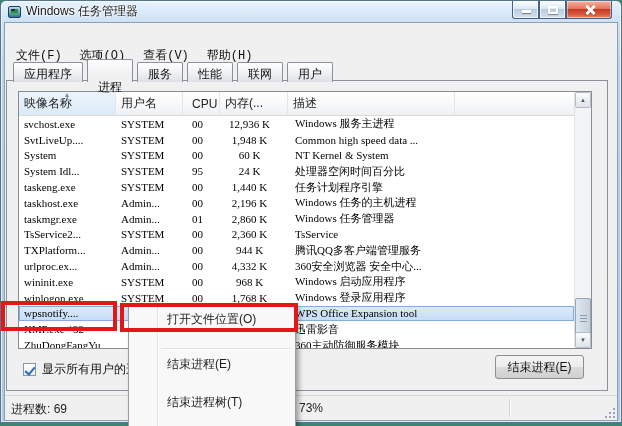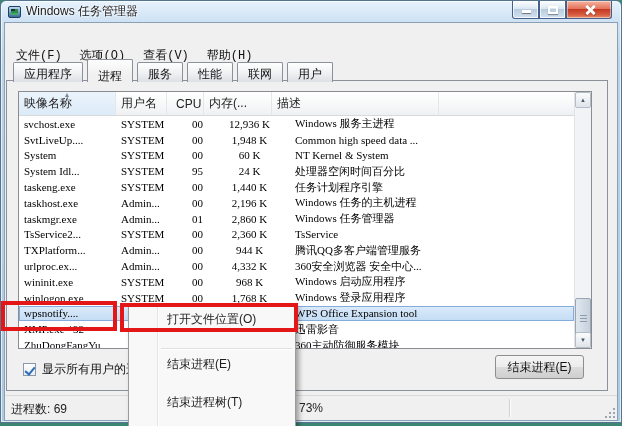--- a/index.html
+++ b/index.html
@@ -42,38 +42,38 @@
   
   .client { position:absolute; left:3px; top:21px; width:614px; height:399px;
     background:#f0f0f0; border:1px solid #8aa0b4; }
   .menubar { position:absolute; left:2px; top:21px; height:20px; display:flex;font-family:Liberation Mono, monospace; }
   .menu-item { font-size:12px; color:#111; padding:3px 9px; }
   .tabstrip { position:absolute; left:8px; top:36px; height:23px; display:flex;
     align-items:flex-end; z-index:5; }
   .tab { height:20px; padding:3px 10px 0; font-size:12px; color:#111; margin-right:4px;
     background:linear-gradient(#ffffff,#eef0f2 55%,#dde0e4);
     border:1px solid #8b909a; border-bottom:none; border-radius:2px 2px 0 0; }
-  .tab.active { height:23px; padding-top:8px;
+  .tab.active { height:23px; padding-top:19px;
     background:linear-gradient(#fdfdfd,#f0f0f0 70%); }
   .tabpanel { position:absolute; left:1px; top:57px; width:602px; height:311px;
     border:1px solid #8b909a; background:#f0f0f0; z-index:1; }
 
   
   .listview { position:absolute; left:11px; top:10px; width:574px; height:258px;
     border:1px solid #898c90; background:#fff; }
   .lv-header { position:absolute; left:0; top:0; right:17px; height:24px; display:flex;
     background:linear-gradient(#ffffff,#f6f7f8 60%,#eef0f2);
     border-bottom:1px solid #d9dadc; }
   .hcell { position:relative; display:flex; align-items:center; padding-left:5px;
     font-size:12px; color:#232323; border-right:1px solid #e4e7ea; overflow:hidden;
     white-space:nowrap; }
   .hcell.sorted { background:linear-gradient(#ebf4fc,#dcebf8); }
   .sort-arrow { position:absolute; top:-1px; left:50%; transform:translateX(-50%);
     font-size:7px; color:#7b8c9c; line-height:8px; }
-  .hc0{width:97px}.hc1{width:51px}.hc2{width:37px;padding-left:9px}
+  .hc0{width:97px}.hc1{width:67px}.hc2{width:37px;padding-left:9px}
   .hc3{width:68px}.hc4{width:167px}.hcf{flex:1;border-right:none}
   .lv-rows { position:absolute; left:0; top:24px; right:17px; bottom:0; overflow:hidden; }
   .lv-row { height:15.8px; display:flex; align-items:center;
     font-family:Liberation Serif, serif; font-size:11px; color:#000;
     white-space:nowrap; }
   .lv-row.selected { background:linear-gradient(#dcebfb,#c3dcf4);
     box-shadow:inset 0 0 0 1px #84acdd; }
   .rc { overflow:hidden; }
   .rc0{width:97px;padding-left:5px}.rc1{width:67px;padding-left:5px}
   .rc2{width:37px;padding-left:9px}.rc3{width:68px;text-align:center;padding-right:9px}

